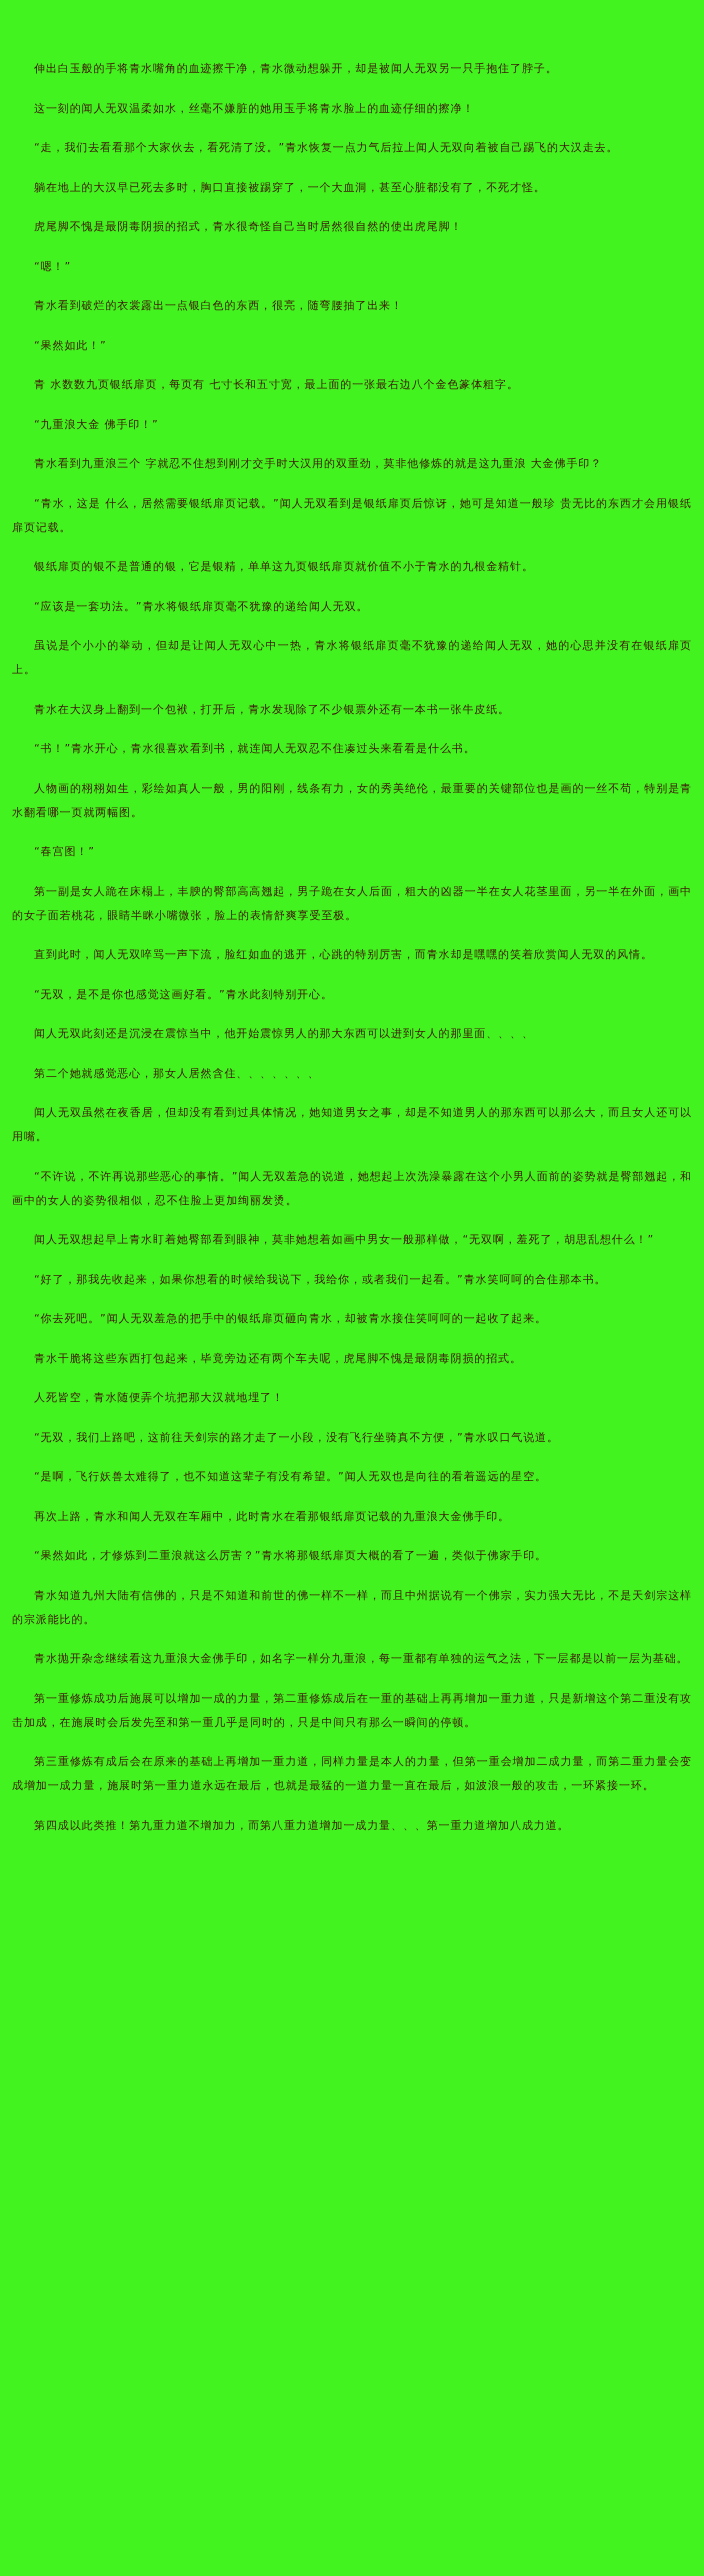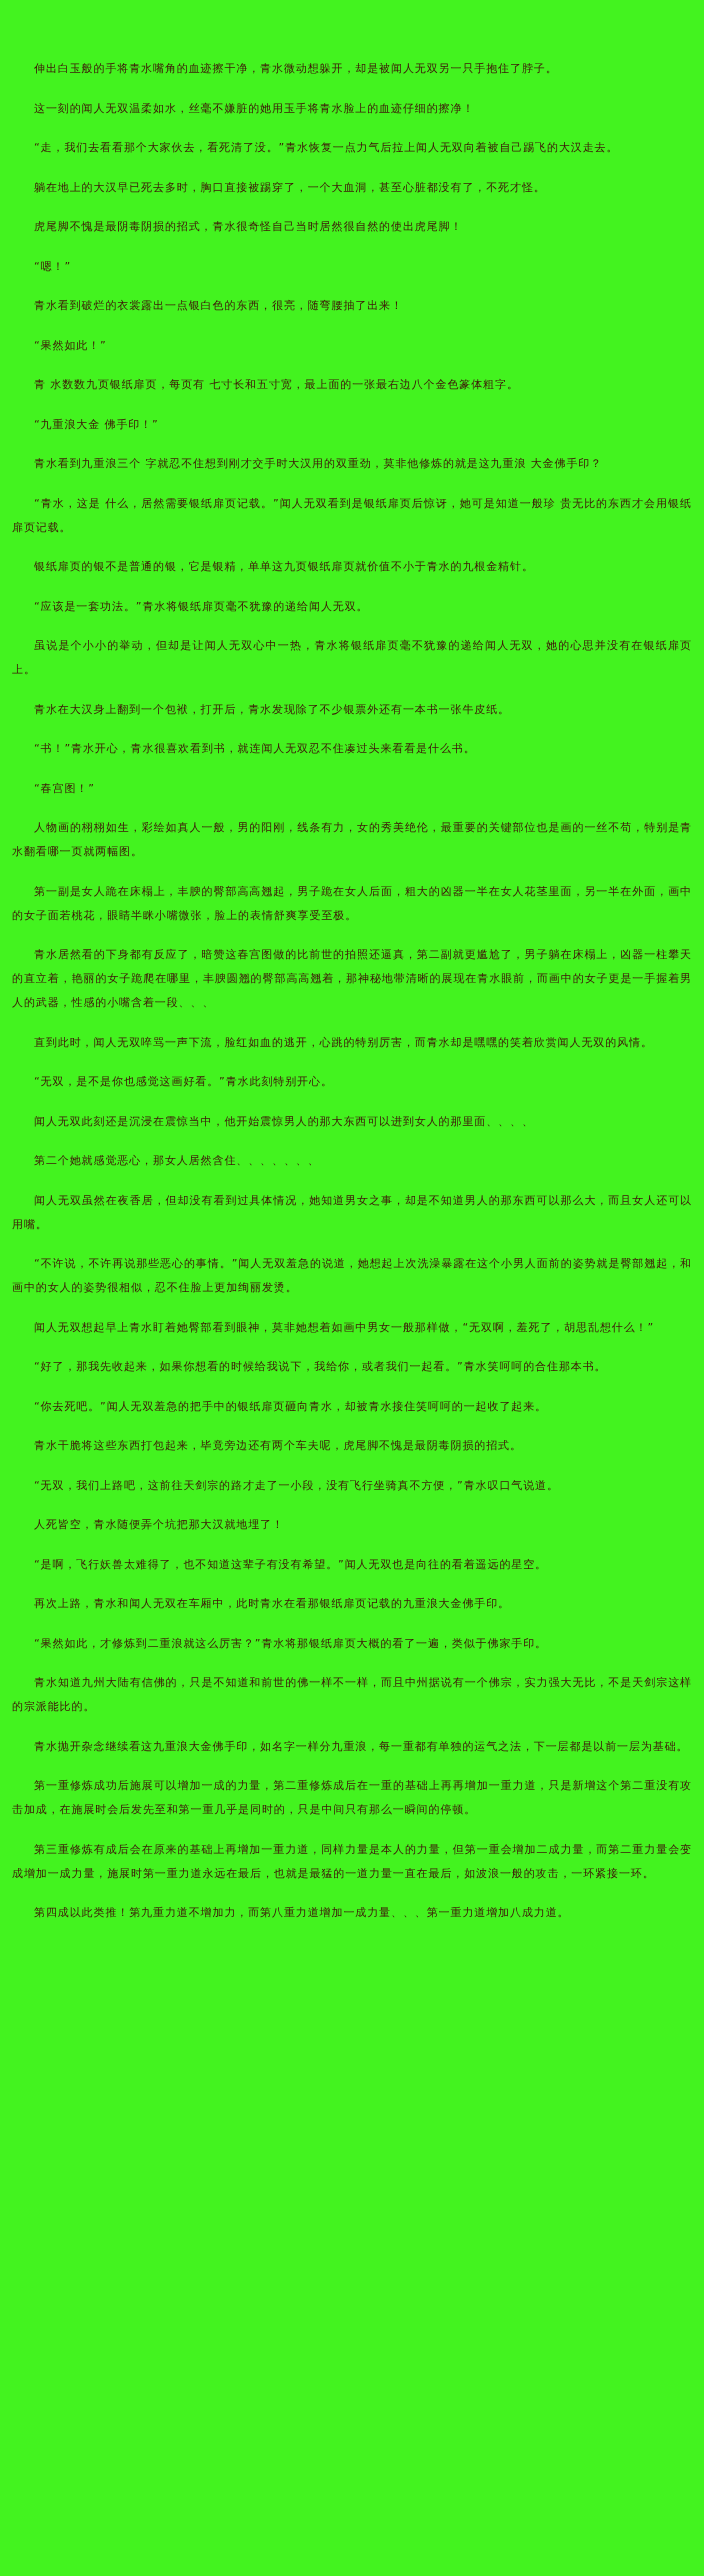--- a/index.html
+++ b/index.html
@@ -42,36 +42,35 @@
       <p>“果然如此！”</p>
       <p>青 水数数九页银纸扉页，每页有 七寸长和五寸宽，最上面的一张最右边八个金色篆体粗字。</p>
       <p>“九重浪大金 佛手印！”</p>
       <p>青水看到九重浪三个 字就忍不住想到刚才交手时大汉用的双重劲，莫非他修炼的就是这九重浪 大金佛手印？</p>
       <p>“青水，这是 什么，居然需要银纸扉页记载。”闻人无双看到是银纸扉页后惊讶，她可是知道一般珍 贵无比的东西才会用银纸扉页记载。</p>
       <p>银纸扉页的银不是普通的银，它是银精，单单这九页银纸扉页就价值不小于青水的九根金精针。</p>
       <p>“应该是一套功法。”青水将银纸扉页毫不犹豫的递给闻人无双。</p>
       <p>虽说是个小小的举动，但却是让闻人无双心中一热，青水将银纸扉页毫不犹豫的递给闻人无双，她的心思并没有在银纸扉页上。</p>
       <p>青水在大汉身上翻到一个包袱，打开后，青水发现除了不少银票外还有一本书一张牛皮纸。</p>
       <p>“书！”青水开心，青水很喜欢看到书，就连闻人无双忍不住凑过头来看看是什么书。</p>
+      <p>人物画的栩栩如生，彩绘如真人一般，男的阳刚，线条有力，女的秀美绝伦，最重要的关键部位也是画的一丝不苟，特别是青水翻看哪一页就两幅图。</p>
       <p>“春宫图！”</p>
-      <p>人物画的栩栩如生，彩绘如真人一般，男的阳刚，线条有力，女的秀美绝伦，最重要的关键部位也是画的一丝不苟，特别是青水翻看哪一页就两幅图。</p>
       <p>第一副是女人跪在床榻上，丰腴的臀部高高翘起，男子跪在女人后面，粗大的凶器一半在女人花茎里面，另一半在外面，画中的女子面若桃花，眼睛半眯小嘴微张，脸上的表情舒爽享受至极。</p>
-      <p>青水居然看的下身都有反应了，暗赞这春宫图做的比前世的拍照还逼真，第二副就更尴尬了，男子躺在床榻上，凶器一柱攀天的直立着，艳丽的女子跪爬在哪里，丰腴圆翘的臀部高高翘着，那神秘地带清晰的展现在青水眼前，而画中的女子更是一手握着男人的武器，性感的小嘴含着一段、、、</p>
       <p>直到此时，闻人无双啐骂一声下流，脸红如血的逃开，心跳的特别厉害，而青水却是嘿嘿的笑着欣赏闻人无双的风情。</p>
       <p>“无双，是不是你也感觉这画好看。”青水此刻特别开心。</p>
       <p>闻人无双此刻还是沉浸在震惊当中，他开始震惊男人的那大东西可以进到女人的那里面、、、、</p>
       <p>第二个她就感觉恶心，那女人居然含住、、、、、、、</p>
       <p>闻人无双虽然在夜香居，但却没有看到过具体情况，她知道男女之事，却是不知道男人的那东西可以那么大，而且女人还可以用嘴。</p>
       <p>“不许说，不许再说那些恶心的事情。”闻人无双羞急的说道，她想起上次洗澡暴露在这个小男人面前的姿势就是臀部翘起，和画中的女人的姿势很相似，忍不住脸上更加绚丽发烫。</p>
       <p>闻人无双想起早上青水盯着她臀部看到眼神，莫非她想着如画中男女一般那样做，“无双啊，羞死了，胡思乱想什么！”</p>
       <p>“好了，那我先收起来，如果你想看的时候给我说下，我给你，或者我们一起看。”青水笑呵呵的合住那本书。</p>
       <p>“你去死吧。”闻人无双羞急的把手中的银纸扉页砸向青水，却被青水接住笑呵呵的一起收了起来。</p>
       <p>青水干脆将这些东西打包起来，毕竟旁边还有两个车夫呢，虎尾脚不愧是最阴毒阴损的招式。</p>
+      <p>人死皆空，青水随便弄个坑把那大汉就地埋了！</p>
       <p>“无双，我们上路吧，这前往天剑宗的路才走了一小段，没有飞行坐骑真不方便，”青水叹口气说道。</p>
-      <p>人死皆空，青水随便弄个坑把那大汉就地埋了！</p>
       <p>“是啊，飞行妖兽太难得了，也不知道这辈子有没有希望。”闻人无双也是向往的看着遥远的星空。</p>
       <p>再次上路，青水和闻人无双在车厢中，此时青水在看那银纸扉页记载的九重浪大金佛手印。</p>
       <p>“果然如此，才修炼到二重浪就这么厉害？”青水将那银纸扉页大概的看了一遍，类似于佛家手印。</p>
       <p>青水知道九州大陆有信佛的，只是不知道和前世的佛一样不一样，而且中州据说有一个佛宗，实力强大无比，不是天剑宗这样的宗派能比的。</p>
       <p>青水抛开杂念继续看这九重浪大金佛手印，如名字一样分九重浪，每一重都有单独的运气之法，下一层都是以前一层为基础。</p>
       <p>第一重修炼成功后施展可以增加一成的力量，第二重修炼成后在一重的基础上再再增加一重力道，只是新增这个第二重没有攻击加成，在施展时会后发先至和第一重几乎是同时的，只是中间只有那么一瞬间的停顿。</p>
       <p>第三重修炼有成后会在原来的基础上再增加一重力道，同样力量是本人的力量，但第一重会增加二成力量，而第二重力量会变成增加一成力量，施展时第一重力道永远在最后，也就是最猛的一道力量一直在最后，如波浪一般的攻击，一环紧接一环。</p>
       <p>第四成以此类推！第九重力道不增加力，而第八重力道增加一成力量、、、第一重力道增加八成力道。</p>
   </div>
 </div>

